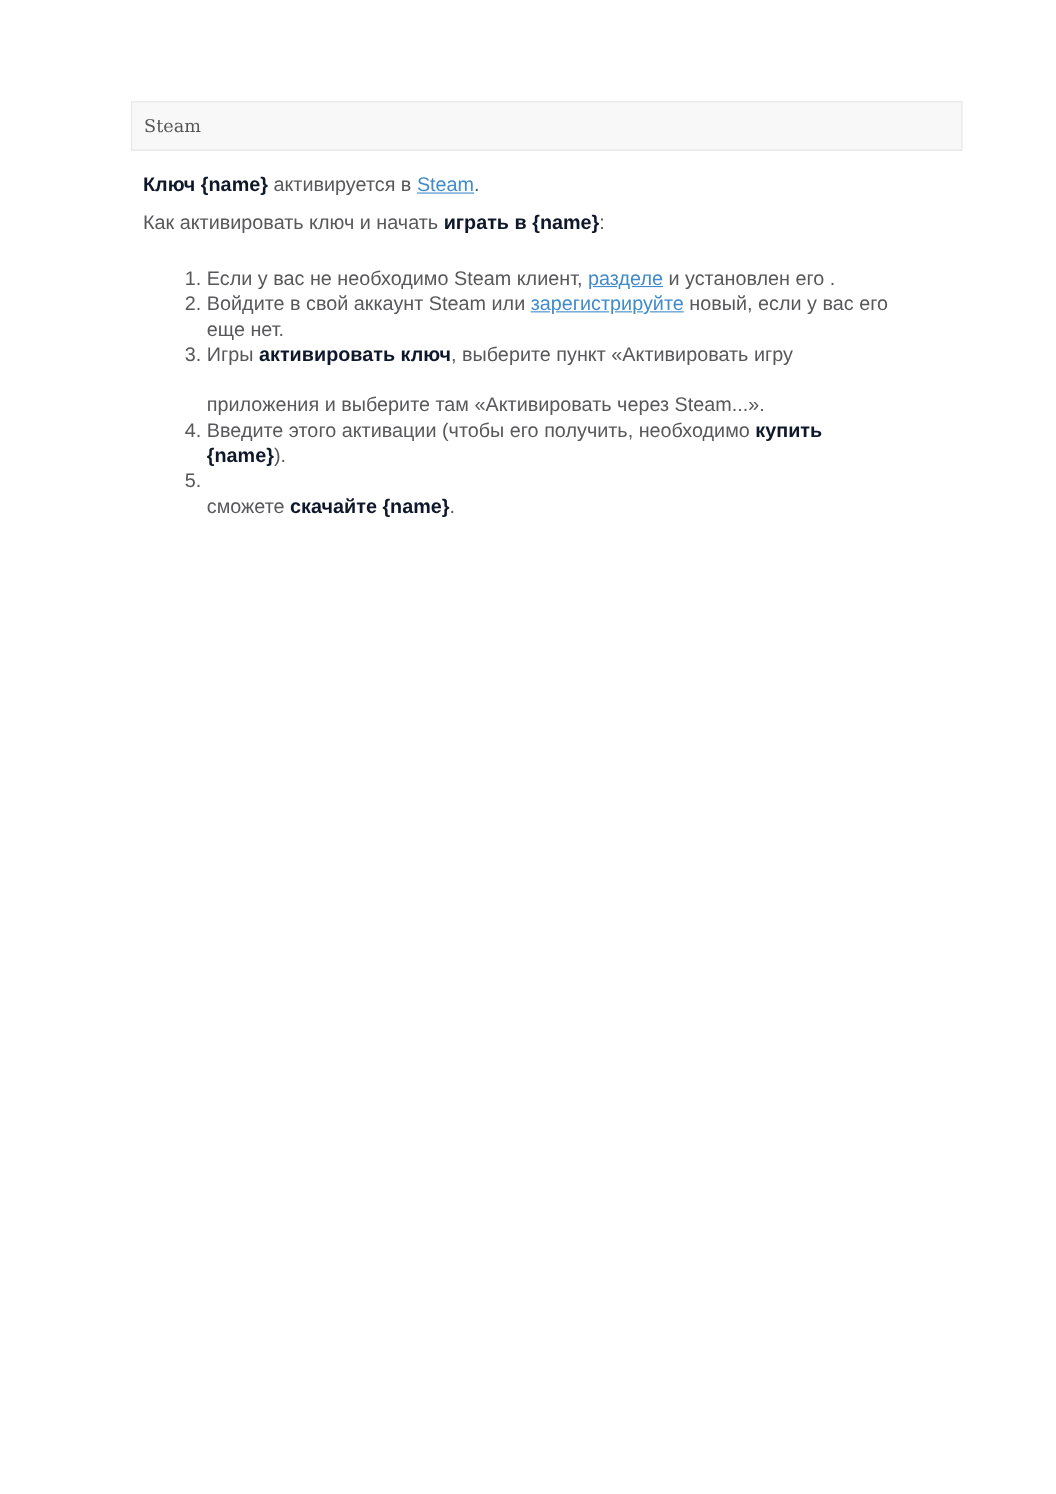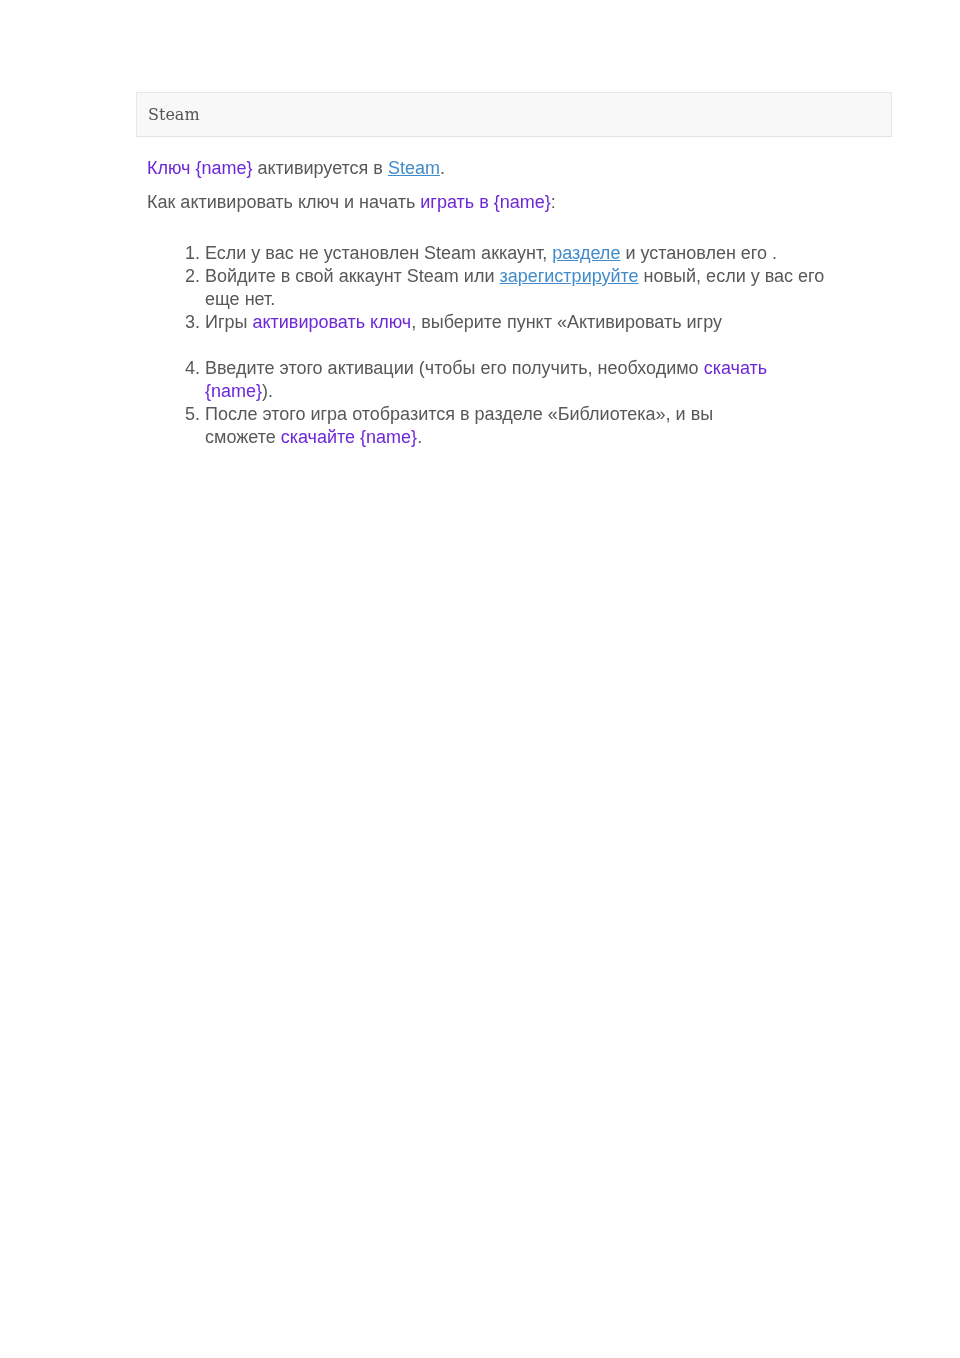--- a/index.html
+++ b/index.html
@@ -8,21 +8,21 @@
     background: #ffffff;
   }
   body {
     width: 960px;
     height: 1358px;
     position: relative;
     font-family: "Liberation Sans", "DejaVu Sans", sans-serif;
   }
   .panel {
     position: absolute;
-    left: 136px;
+    left: 119px;
     top: 92px;
     width: 756px;
   }
   .panel-header {
     box-sizing: border-box;
     height: 45px;
     background: #f8f8f8;
     border: 1px solid #e7e7e7;
     border-bottom-color: #e2e2e2;
     display: flex;
@@ -37,22 +37,22 @@
   .panel-body {
     padding: 9px 11px 0 11px;
     font-size: 18px;
     line-height: 23px;
     color: #58585b;
   }
   .panel-body p {
     margin: 11px 0;
   }
   .panel-body strong {
-    font-weight: normal;
-    color: #6d28d9;
+    font-weight: bold;
+    color: #0f172a;
   }
   a.link {
     color: #428bca;
     text-decoration: underline;
     cursor: pointer;
   }
   ol.steps {
     margin: 28px 0 18px 0;
     padding: 0 0 0 58px;
   }
@@ -71,26 +71,26 @@
   </div>
 
   <div class="panel-body">
 
     <p><strong>Ключ {name}</strong><span> активируется в </span><a class="link" href="#">Steam</a><span>.</span></p>
 
     <p><span>Как активировать ключ и начать </span><strong>играть в {name}</strong><span>:</span></p>
 
     <ol class="steps">
 
-      <li><span>Если у вас не установлен Steam аккаунт, </span><a class="link" href="#">разделе</a><span> и установлен его .</span></li>
+      <li><span>Если у вас не необходимо Steam клиент, </span><a class="link" href="#">разделе</a><span> и установлен его .</span></li>
 
       <li><span>Войдите в свой аккаунт Steam или </span><a class="link" href="#">зарегистрируйте</a><span> новый, если у вас его</span><br><span>еще нет.</span></li>
 
-      <li><span>Игры </span><strong>активировать ключ</strong><span>, выберите пункт «Активировать игру</span><br><br></li>
+      <li><span>Игры </span><strong>активировать ключ</strong><span>, выберите пункт «Активировать игру</span><br><br><span>приложения и выберите там «Активировать через Steam...».</span></li>
 
-      <li><span>Введите этого активации (чтобы его получить, необходимо </span><strong>скачать</strong><br><strong>{name}</strong><span>).</span></li>
+      <li><span>Введите этого активации (чтобы его получить, необходимо </span><strong>купить</strong><br><strong>{name}</strong><span>).</span></li>
 
-      <li><span>После этого игра отобразится в разделе «Библиотека», и вы</span><br><span>сможете </span><strong>скачайте {name}</strong><span>.</span></li>
+      <li><br><span>сможете </span><strong>скачайте {name}</strong><span>.</span></li>
 
     </ol>
 
   </div>
 </div>
 
 </body></html>

